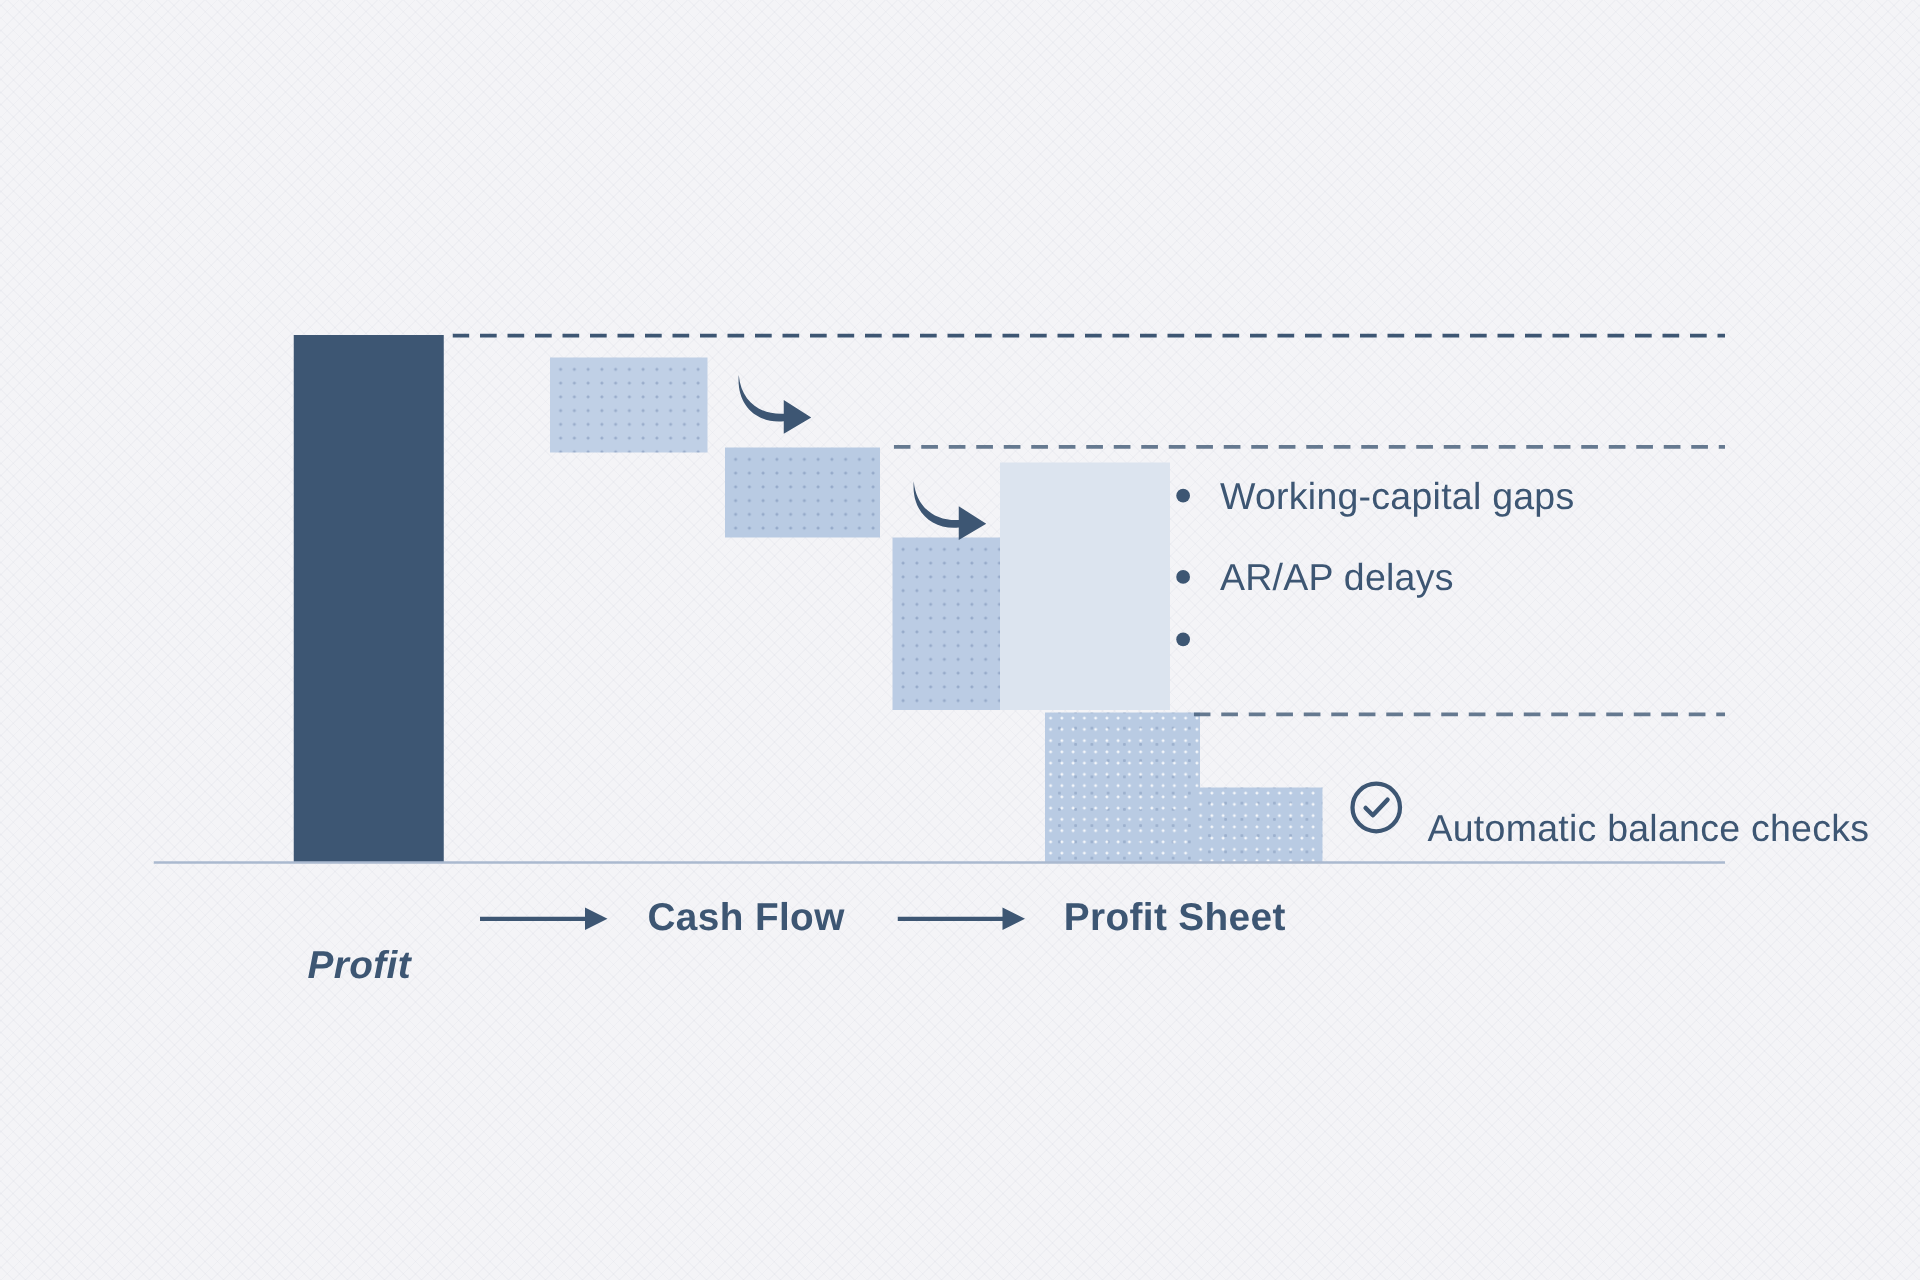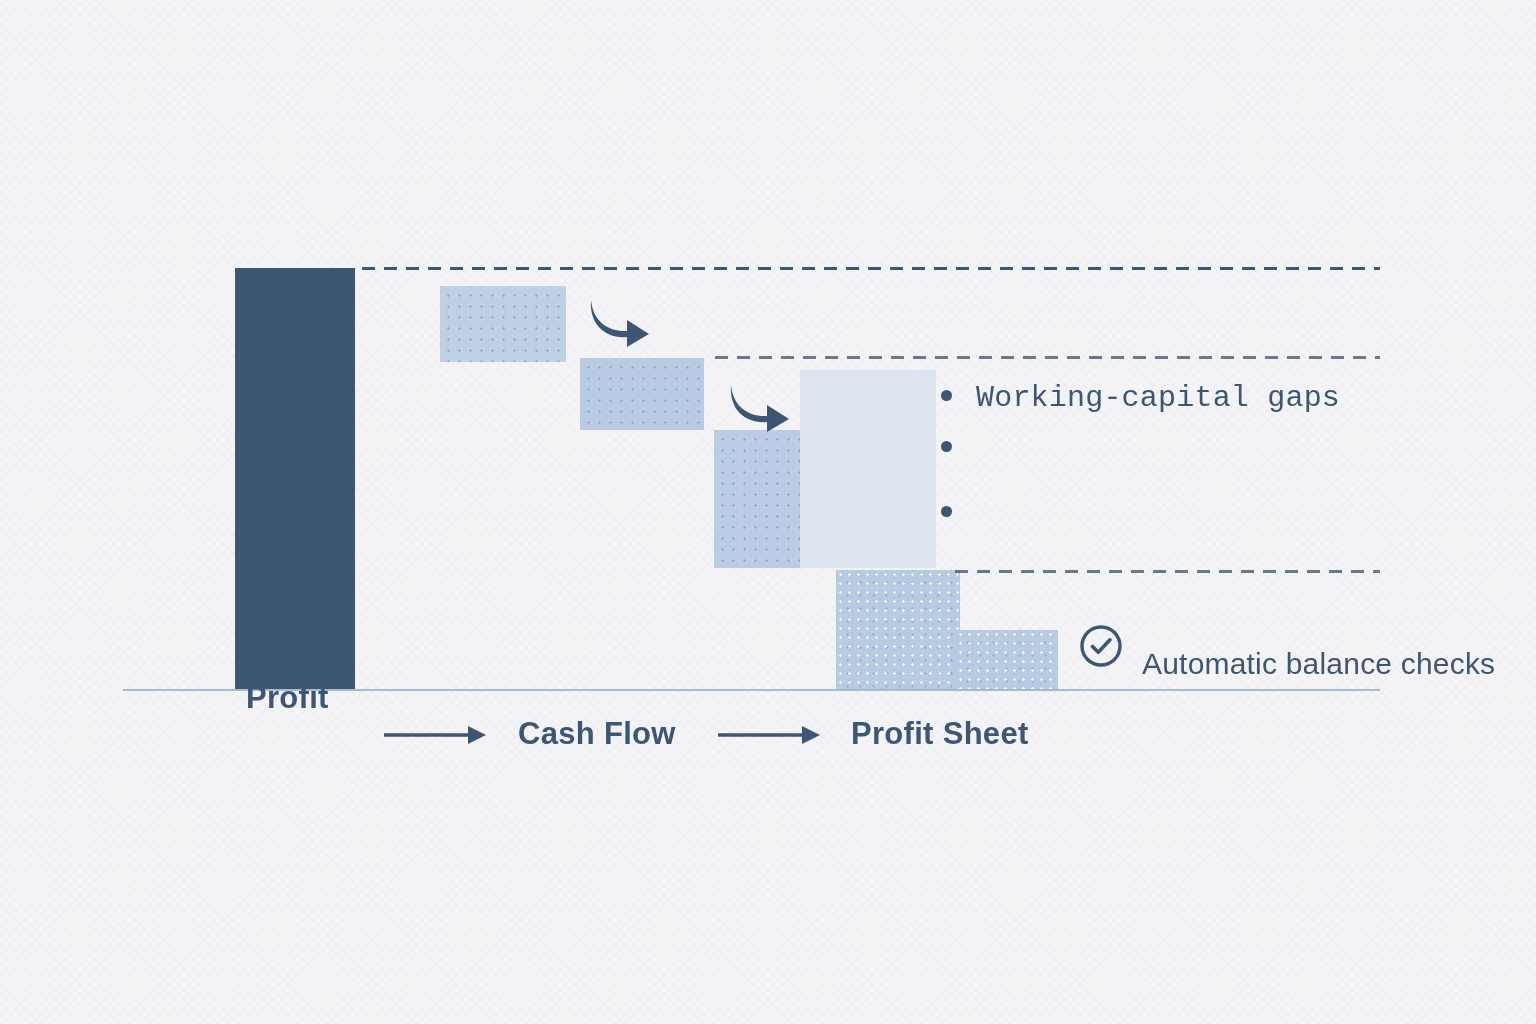--- a/index.html
+++ b/index.html
@@ -74,21 +74,20 @@
   .curve-arrow {
     position: absolute;
   }
 
   
   #bullets {
     position: absolute;
     left: 941px;
     top: 381px;
     width: 430px;
-    font-family: Liberation Mono, monospace;
   }
   .bullet-row {
     display: flex;
     align-items: baseline;
     height: 65px;
   }
   .bullet-dot {
     width: 11px;
     height: 11px;
     border-radius: 50%;
@@ -172,35 +171,36 @@
              C 18 43, 2 28, 4 4 Z" fill="#3d5673"></path>
   </svg>
 
   <div id="bullets">
     <div class="bullet-row">
       <span class="bullet-dot"></span>
       <span class="bullet-text">Working-capital gaps</span>
     </div>
     <div class="bullet-row">
       <span class="bullet-dot"></span>
+      <span class="bullet-text">AR/AP delays</span>
     </div>
     <div class="bullet-row">
       <span class="bullet-dot"></span>
     </div>
   </div>
 
   <div id="check-row">
     <svg width="46" height="46" viewBox="0 0 46 46">
       <circle cx="23" cy="23" r="19" fill="none" stroke="#3d5673" stroke-width="3.4"></circle>
       <path d="M14.5 23.4 L20.3 29.2 L32 16.8" fill="none" stroke="#3d5673" stroke-width="3.6" stroke-linecap="round" stroke-linejoin="round"></path>
     </svg>
     <span class="check-label">Automatic balance checks</span>
   </div>
 
-  <div class="axis-label" style="left:246px; top:680px;">Profit</div>
+  <div class="axis-label" style="left:246px; top:754px;font-style:italic;">Profit</div>
 
   <svg class="axis-arrow" style="left:384px; top:722px;" width="104" height="26" viewBox="0 0 104 26">
     <line x1="0" y1="13" x2="86" y2="13" stroke="#3d5673" stroke-width="3.4"></line>
     <path d="M84 4 L102 13 L84 22 Z" fill="#3d5673"></path>
   </svg>
 
   <div class="axis-label" style="left:518px; top:716px;">Cash Flow</div>
 
   <svg class="axis-arrow" style="left:718px; top:722px;" width="104" height="26" viewBox="0 0 104 26">
     <line x1="0" y1="13" x2="86" y2="13" stroke="#3d5673" stroke-width="3.4"></line>

